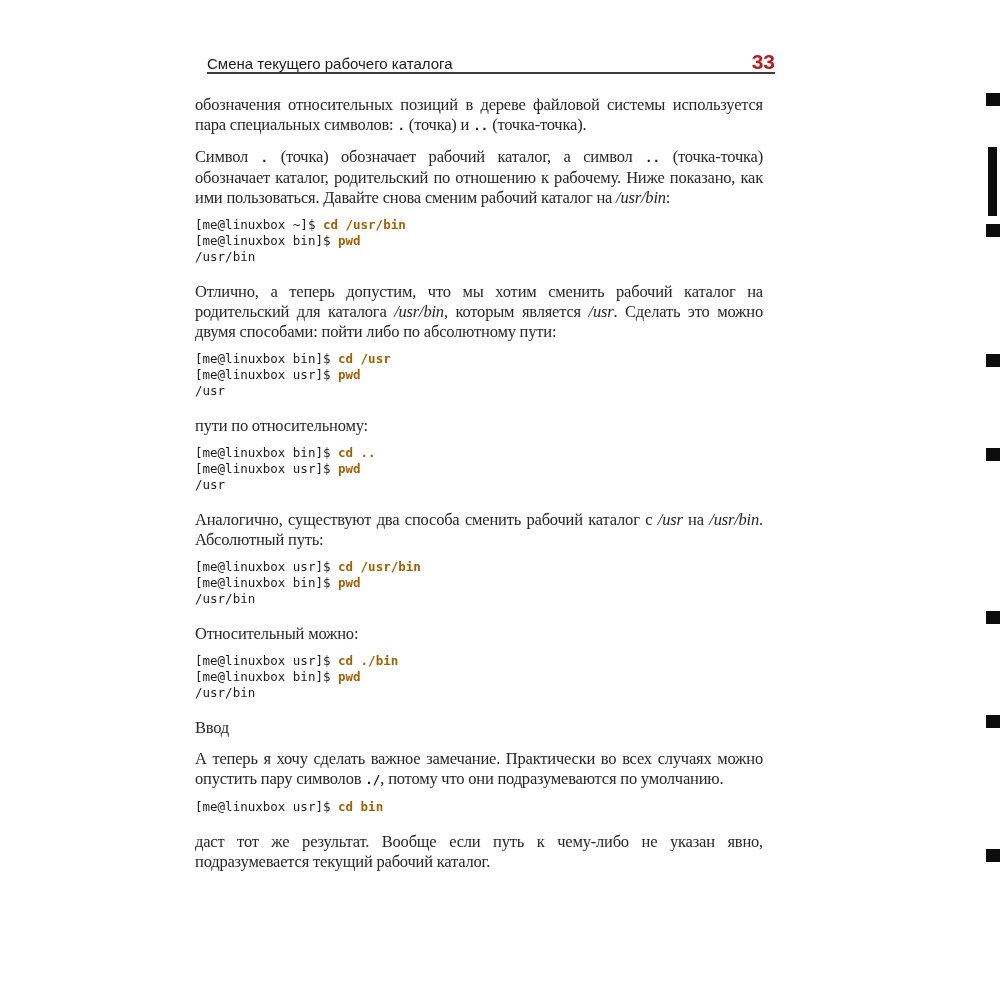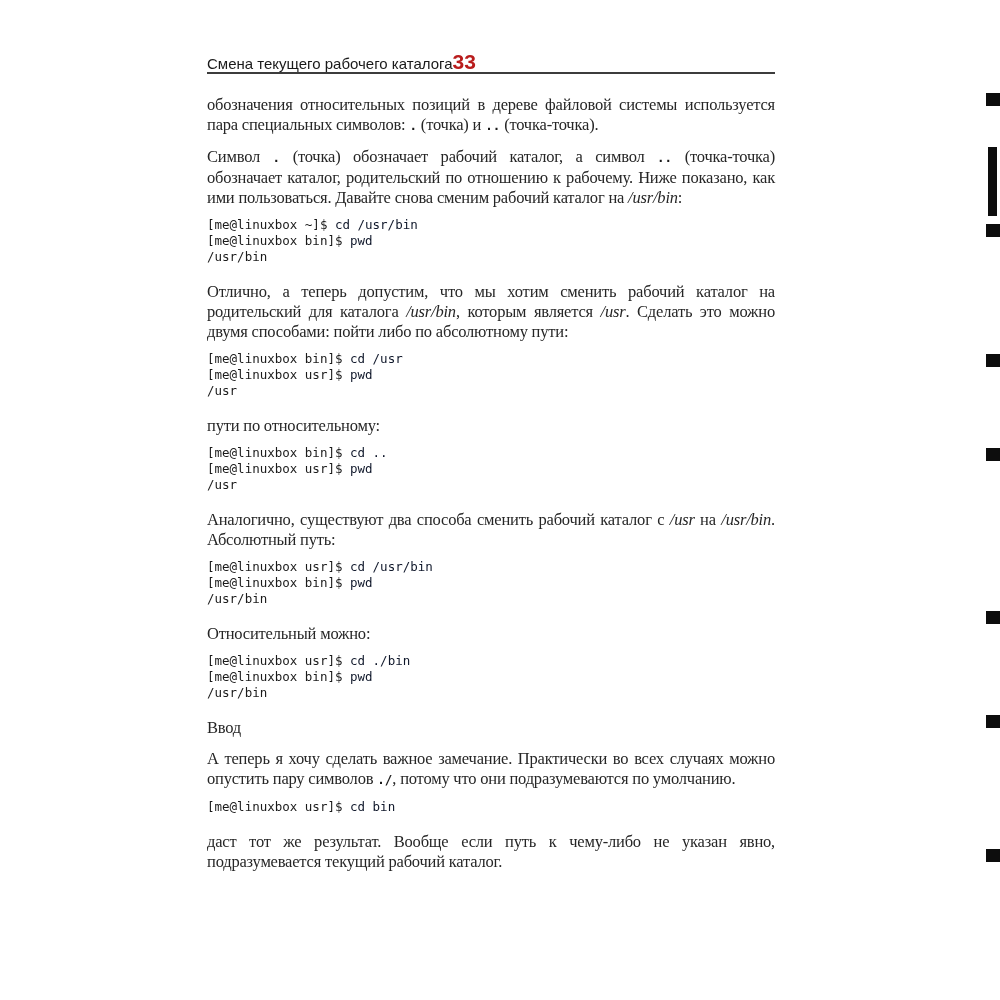--- a/index.html
+++ b/index.html
@@ -7,52 +7,52 @@
     --header-text:#1a1a1a; --rule:#3c3c3c; --edge-mark:#0d0d0d;
   }
   html,body{margin:0;padding:0;}
   body{
     width:1000px;height:1000px;background:var(--page-bg);
     position:relative;overflow:hidden;
     font-family:"Liberation Serif","DejaVu Serif",serif;
   }
   .page-header{
     position:absolute;left:207px;top:51px;width:568px;
-    display:flex;justify-content:flex-start;align-items:baseline;
+    display:flex;justify-content:space-between;align-items:baseline;gap:40px;
     font-family:"Liberation Sans","DejaVu Sans",sans-serif;
     color:var(--header-text);
   }
   .running-title{font-size:15px;line-height:18px;letter-spacing:0;}
   .page-number{font-size:21px;line-height:21px;font-weight:bold;color:#b91c1c;}
   .header-rule{
     position:absolute;left:207px;top:72px;width:568px;height:2px;
     background:var(--rule);
   }
   .page-body{
-    position:absolute;left:207px;top:95px;width:568px;
+    position:absolute;left:195px;top:95px;width:568px;
   }
   .body-p{
     margin:0 0 11px 0;
     font-family:"Liberation Serif","DejaVu Serif",serif;
     font-size:16.5px;line-height:20px;letter-spacing:-0.2px;
     color:var(--text);text-align:justify;
     hyphens:auto;-webkit-hyphens:auto;
   }
   .seg-mono{
     font-family:"DejaVu Sans Mono","Liberation Mono",monospace;
     font-size:12.5px;font-weight:bold;letter-spacing:0;color:var(--code);
   }
   .seg-italic{font-style:italic;}
   .code-block{
     margin:-2px 0 17px 0;
     font-family:"DejaVu Sans Mono","Liberation Mono",monospace;
     font-size:12.5px;line-height:16px;letter-spacing:0;
     color:var(--code);white-space:pre;
   }
-  .code-block b{font-weight:normal;color:#0f172a;}
+  .code-block b{font-weight:bold;color:#a16207;}
   .edge-mark{
     position:absolute;background:var(--edge-mark);
   }
 </style>
 </head>
 <body>
 
 <div class="page-header">
   <span class="running-title">Смена текущего рабочего каталога</span>
   <span class="page-number">33</span>

